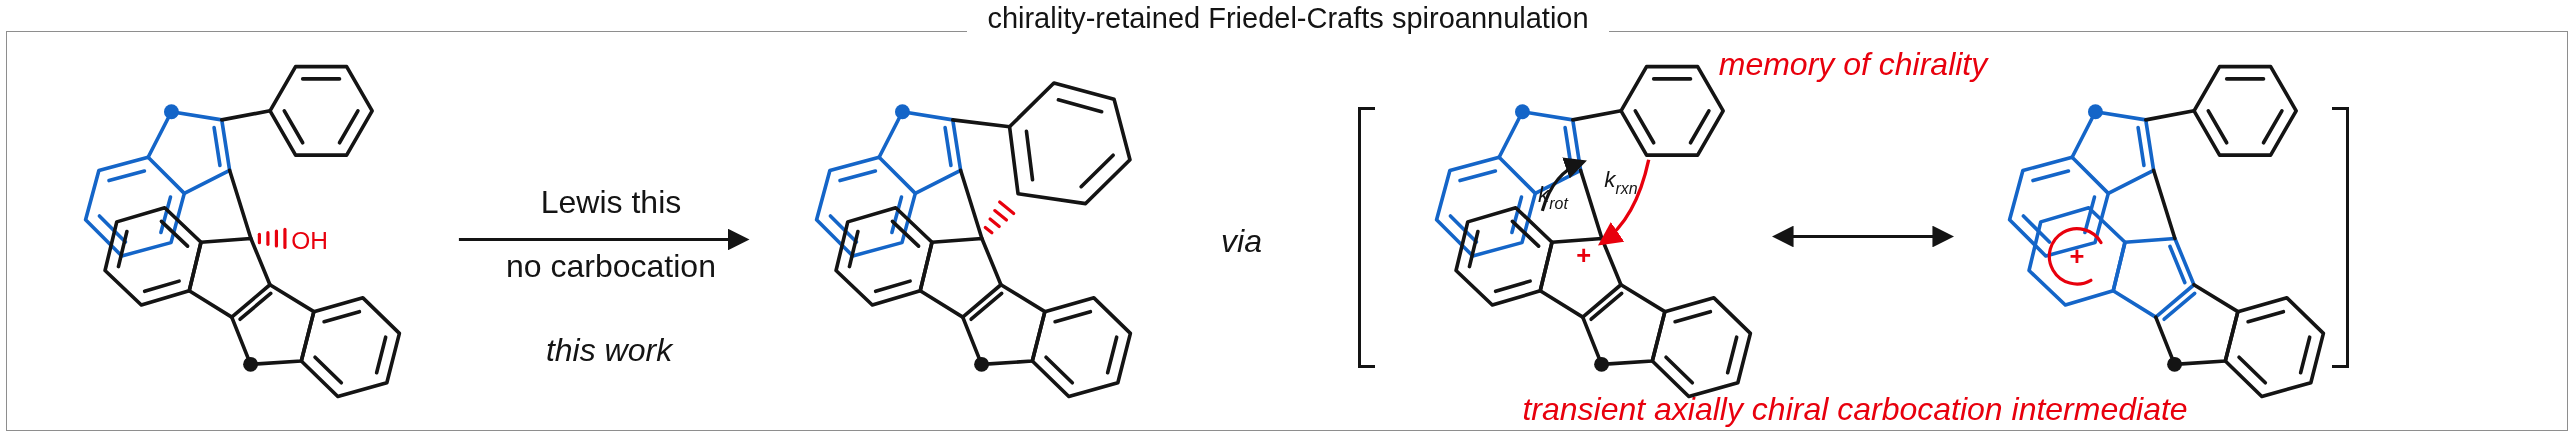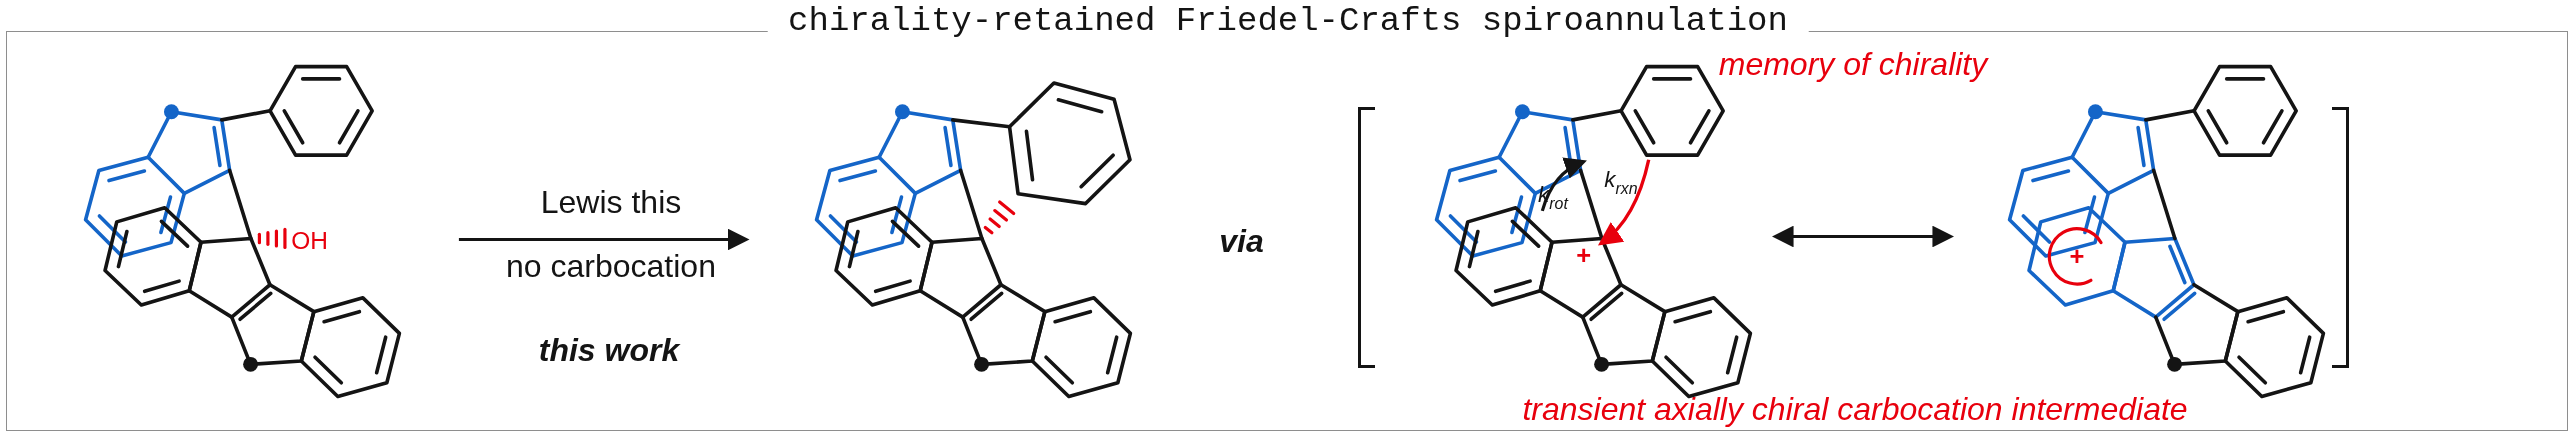--- a/index.html
+++ b/index.html
@@ -15,25 +15,25 @@
     font-family:"Liberation Sans",sans-serif;
     color:var(--ink);
     overflow:hidden;
   }
   .frame{
     position:absolute;left:6.3px;top:31px;width:2562px;height:400px;
     border:1.6px solid #8e8e8e;box-sizing:border-box;z-index:0;
   }
   .title{
     position:absolute;top:1.6px;left:50%;transform:translateX(-50%);
-    background:#fff;padding:0 20.4px;font-size:34px;white-space:nowrap;z-index:2;font-family:Liberation Mono, monospace;
+    background:#fff;padding:0 20.4px;font-size:29px;white-space:nowrap;z-index:2;
   }
   .mol{position:absolute;width:362px;height:367px;z-index:1;}
   .txt{position:absolute;text-align:center;font-size:32px;z-index:1;white-space:nowrap;}
-  .italic{font-style:italic;font-weight:bold;}
+  .italic{font-style:italic;}
   .caption-red{color:var(--red);font-style:italic;}
   .bracket{position:absolute;width:17.3px;height:261px;box-sizing:border-box;z-index:1;}
   .bracket-l{border:3.9px solid var(--ink);border-right:none;}
   .bracket-r{border:3.9px solid var(--ink);border-left:none;}
   .arrow-svg{position:absolute;z-index:1;}
   
   .ink-blue{color:var(--blue);}
   .ink-black{color:var(--ink);}
   .red-stroke{stroke:var(--red);}
   .ink-stroke{stroke:var(--ink);}

